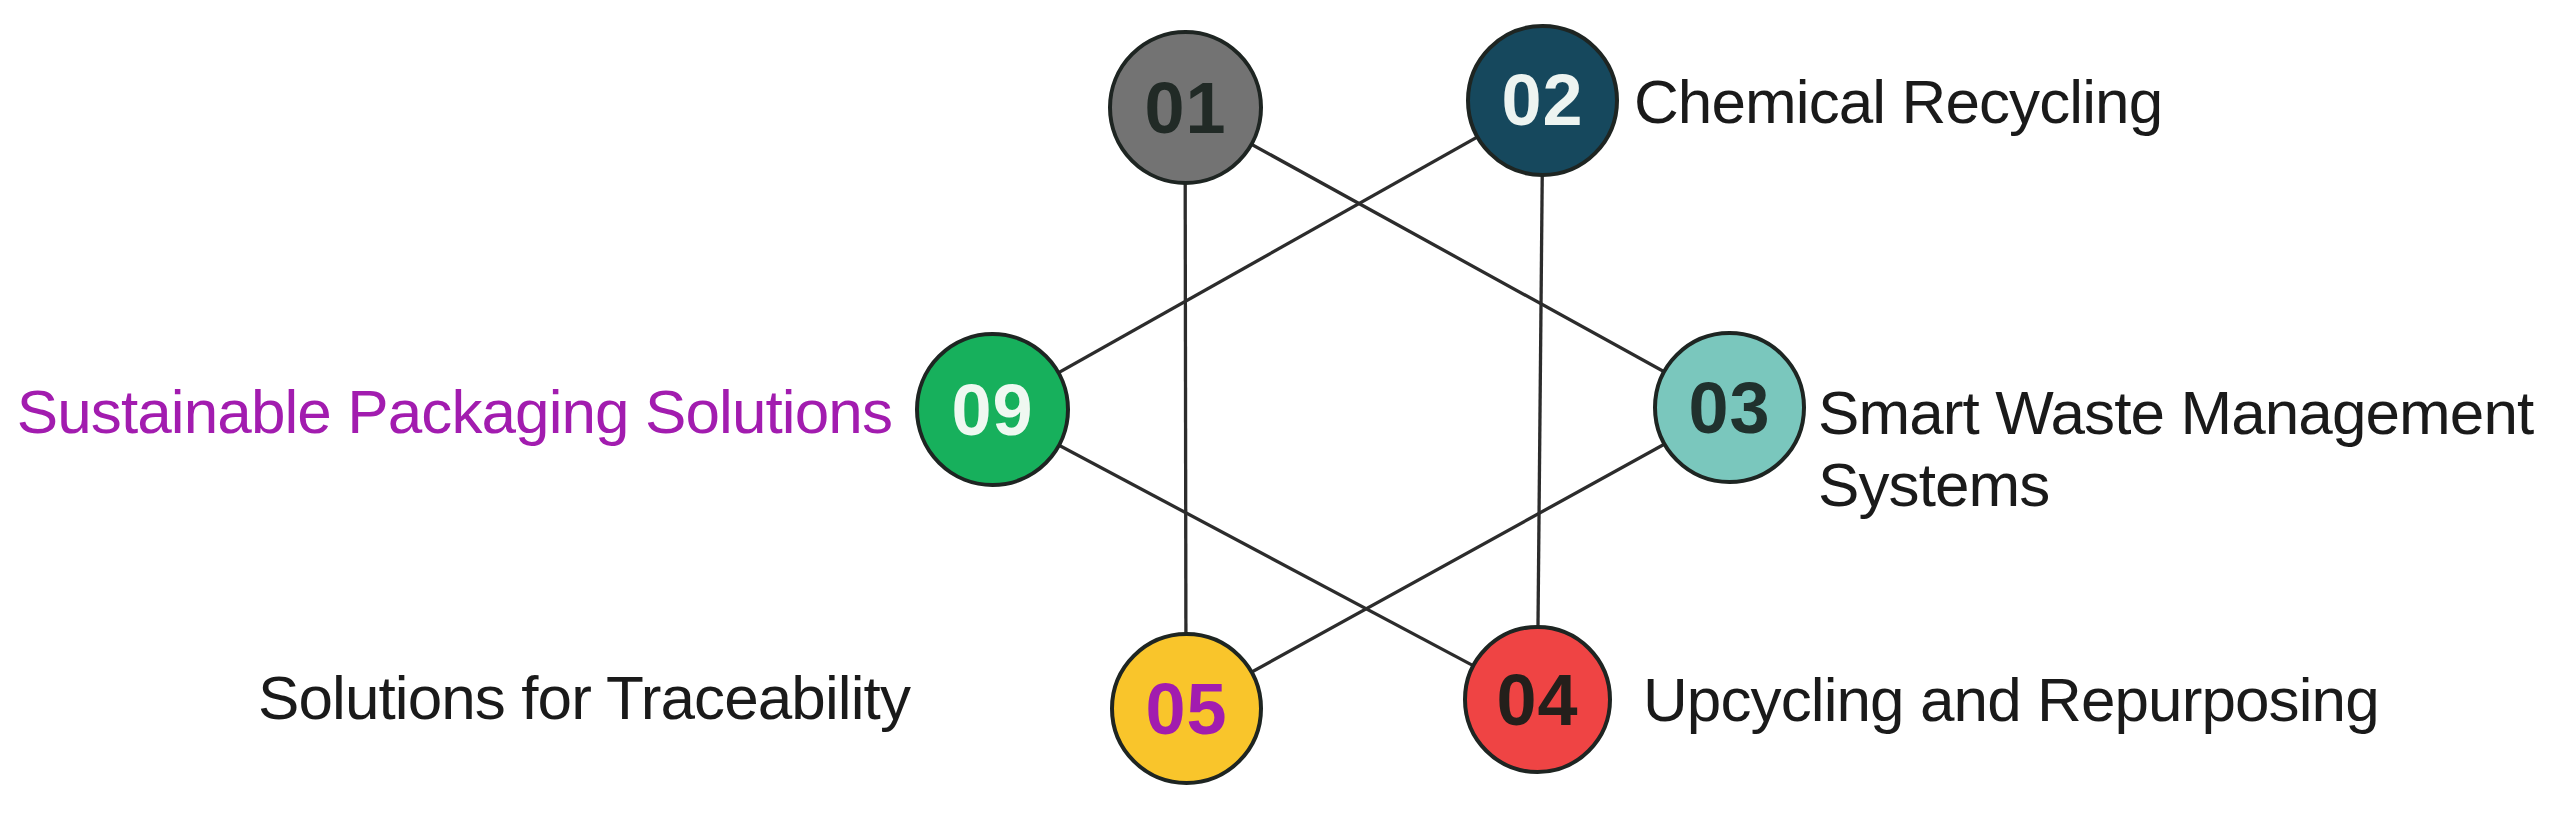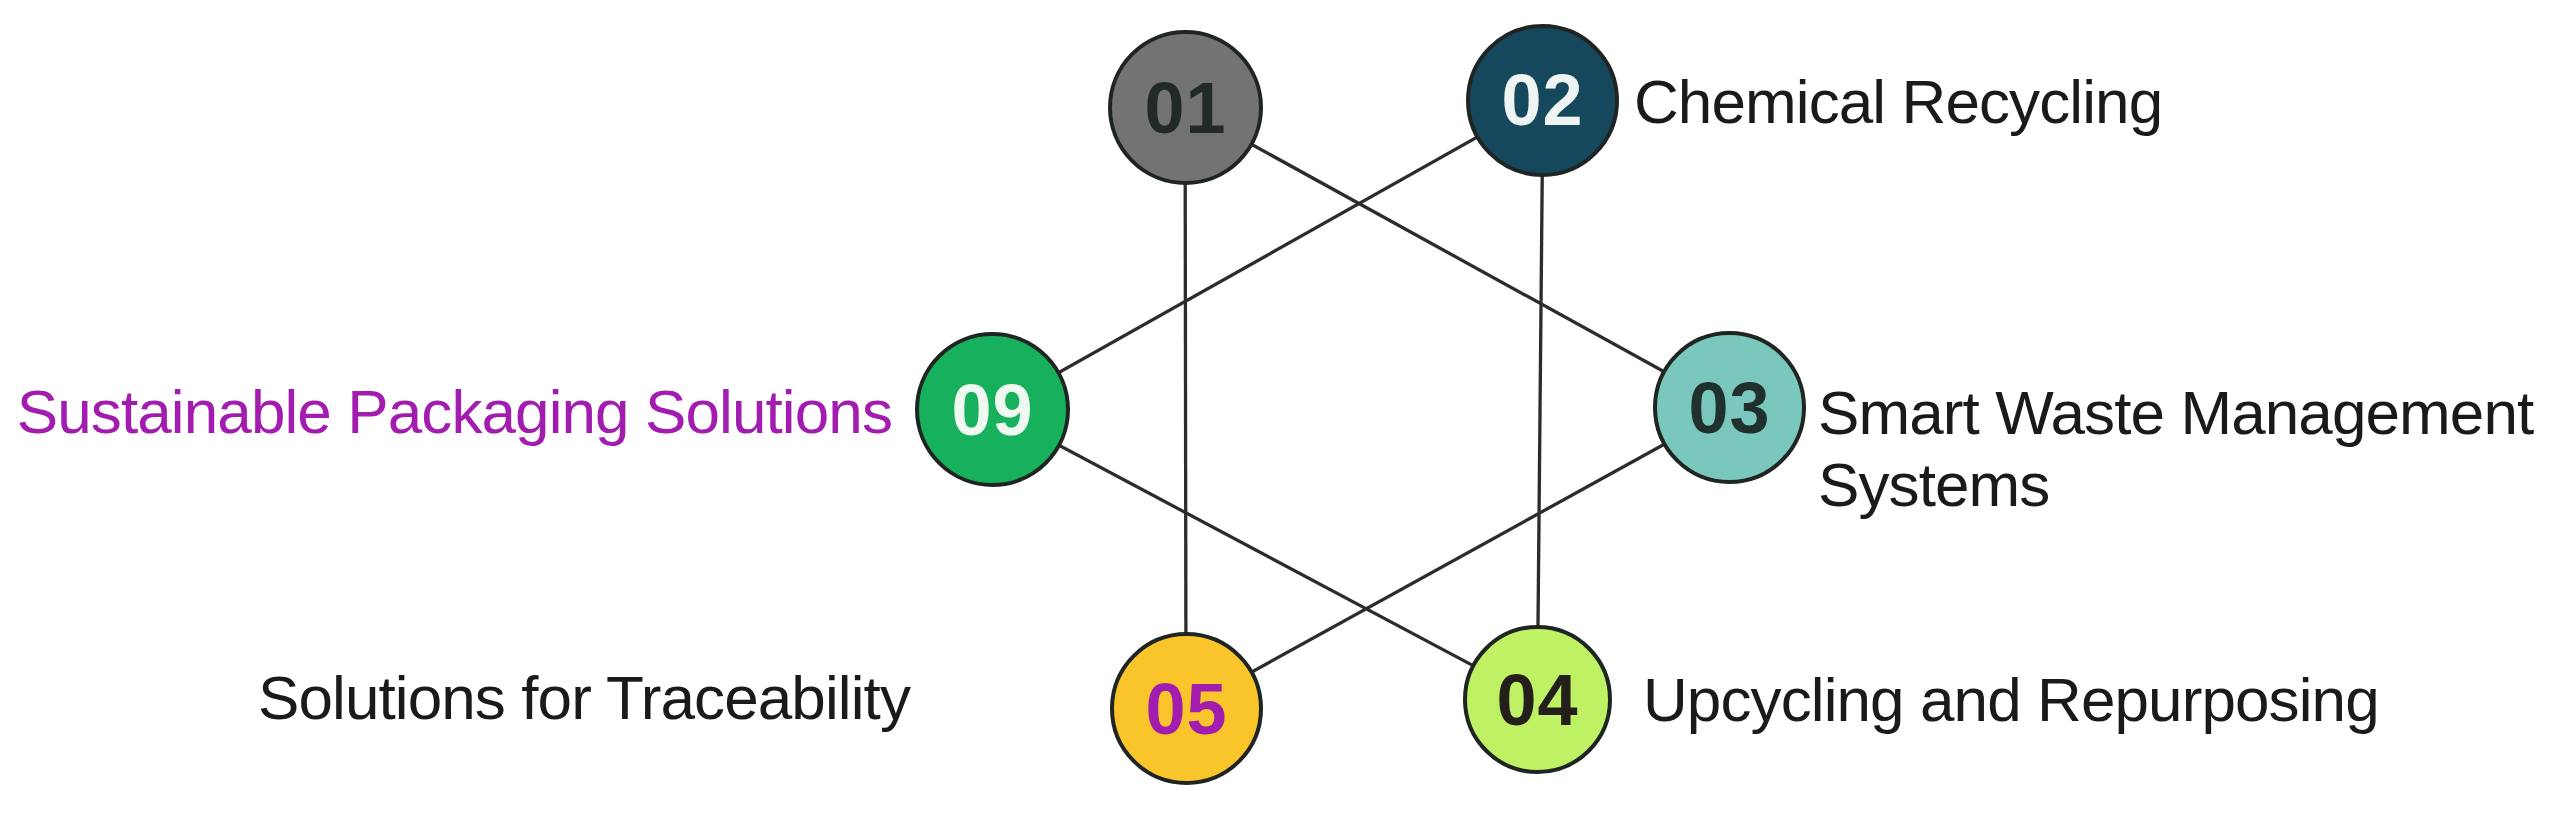--- a/index.html
+++ b/index.html
@@ -63,21 +63,21 @@
     </div>
     <div class="node" style="left: 1466px; top: 23.6px; width: 153px; height: 153px; background: rgb(22, 72, 93); border-color: rgb(30, 37, 34); justify-content: center;">
       <span class="num" style="color: rgb(237, 244, 241);">02</span>
     </div>
     <div class="label right" style="top: 102px; color: rgb(26, 26, 26); left: 1634px;">Chemical Recycling</div>
     <div class="node" style="left: 1653px; top: 331px; width: 153px; height: 153px; background: rgb(122, 199, 189); border-color: rgb(30, 37, 34);">
       <span class="num" style="color: rgb(32, 49, 45);">03</span>
     </div>
     <div class="label right" style="top: 449px; color: rgb(26, 26, 26); left: 1818px;">Smart Waste Management
 Systems</div>
-    <div class="node" style="left: 1463px; top: 625px; width: 149px; height: 149px; background: #bef264; border-color: rgb(30, 37, 34);">
+    <div class="node" style="left: 1463px; top: 625px; width: 149px; height: 149px; background: #ef4444; border-color: rgb(30, 37, 34);">
       <span class="num" style="color: rgb(36, 31, 27);">04</span>
     </div>
     <div class="label right" style="top: 700px; color: rgb(26, 26, 26); left: 1643px; text-align: center;">Upcycling and Repurposing</div>
     <div class="node" style="left: 1110px; top: 632px; width: 153px; height: 153px; background: rgb(249, 197, 43); border-color: rgb(30, 37, 34);">
       <span class="num" style="color: #a21caf;">05</span>
     </div>
     <div class="label left" style="top: 698px; color: rgb(26, 26, 26); right: 1666px;">Solutions for Traceability</div>
     <div class="node" style="left: 915px; top: 332px; width: 155px; height: 155px; background: rgb(23, 176, 92); border-color: rgb(30, 37, 34);">
       <span class="num" style="color: rgb(239, 248, 241);">09</span>
     </div>

